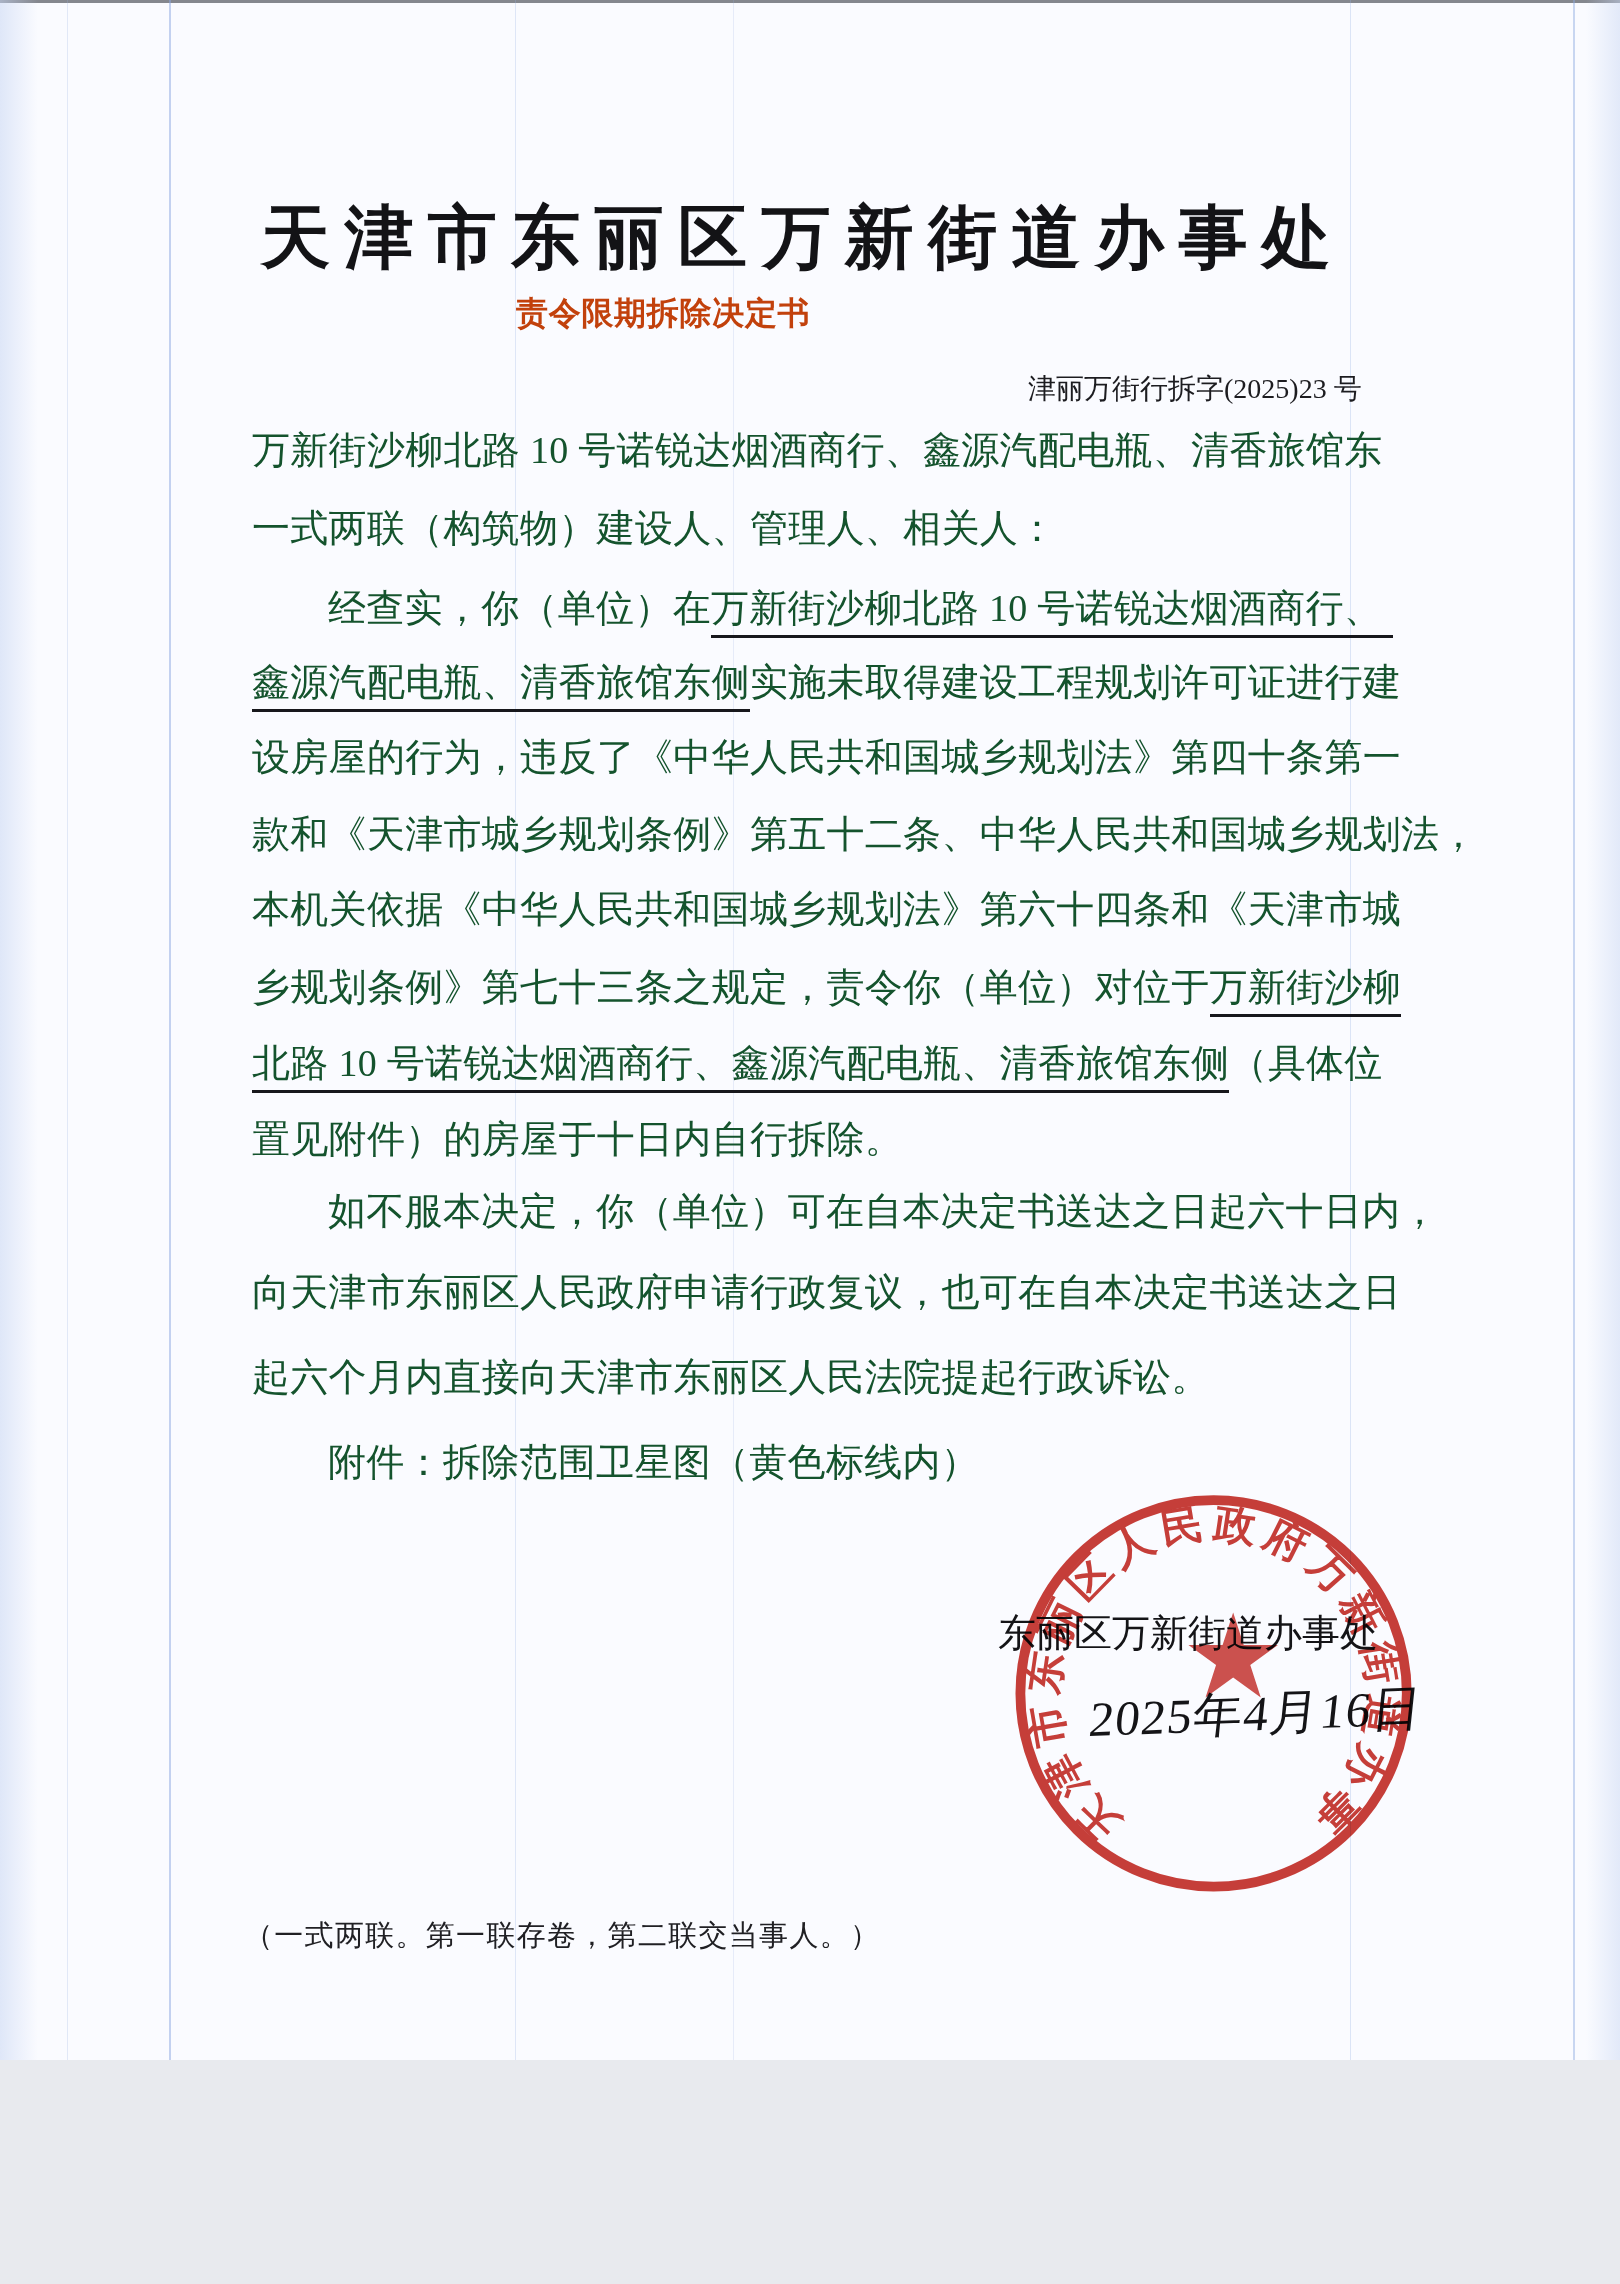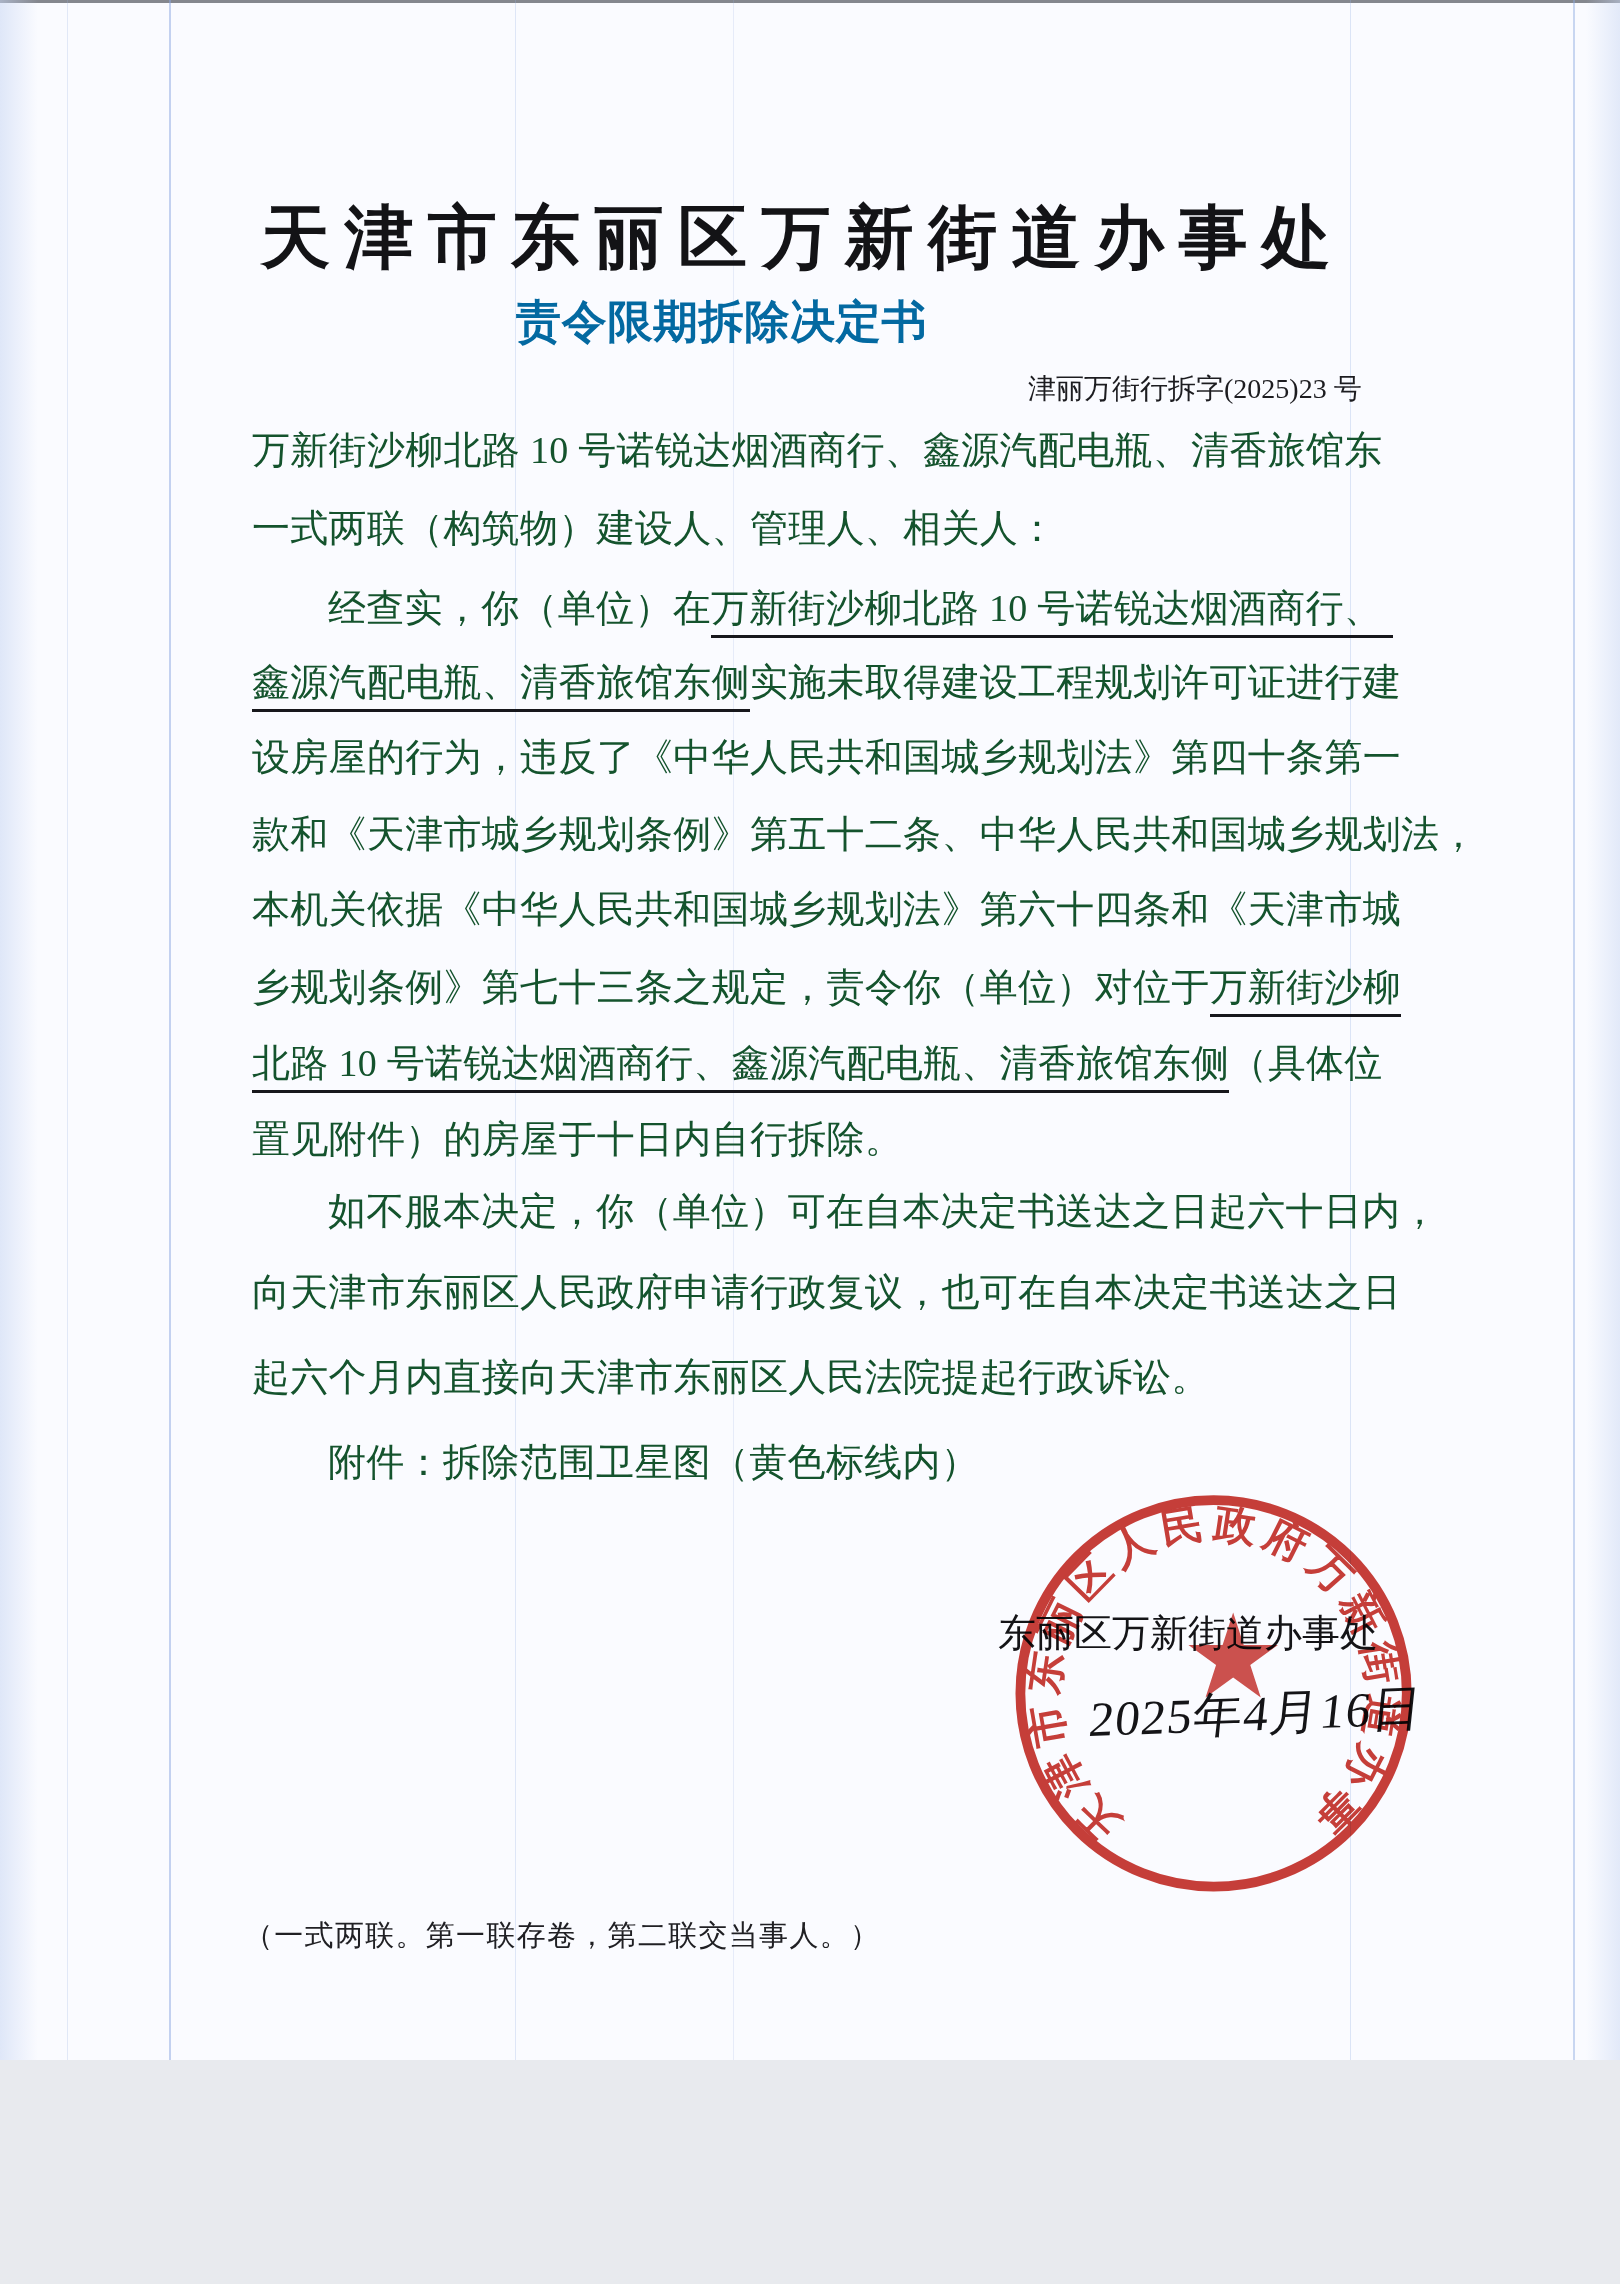--- a/index.html
+++ b/index.html
@@ -27,22 +27,22 @@
 
   .abs{position:absolute;white-space:nowrap;}
   .title{
     left:261px;top:192px;
     font-family:"Liberation Sans", sans-serif;
     font-weight:700;font-size:69px;letter-spacing:14.4px;
     color:#131316;
   }
   .subtitle{
     left:516px;top:292px;
-    font-size:45px;font-weight:700;letter-spacing:0.7px;
-    color:#0369a1;
+    font-size:32px;font-weight:700;letter-spacing:0.7px;
+    color:#c2410c;
   }
   .docnum{left:1028px;top:370px;font-size:28px;color:#1c1c20;}
 
   .bline{font-size:38px;line-height:1.15;color:#14532d;letter-spacing:0.3px;}
   .u{border-bottom:3.9px solid #17171c;padding-bottom:5.9px;}
   .u-tail{padding-right:10.5px;}
 
   .signature{left:998px;top:1608px;font-size:38px;color:#141417;}
   .handdate{
     left:1086px;top:1687px;

